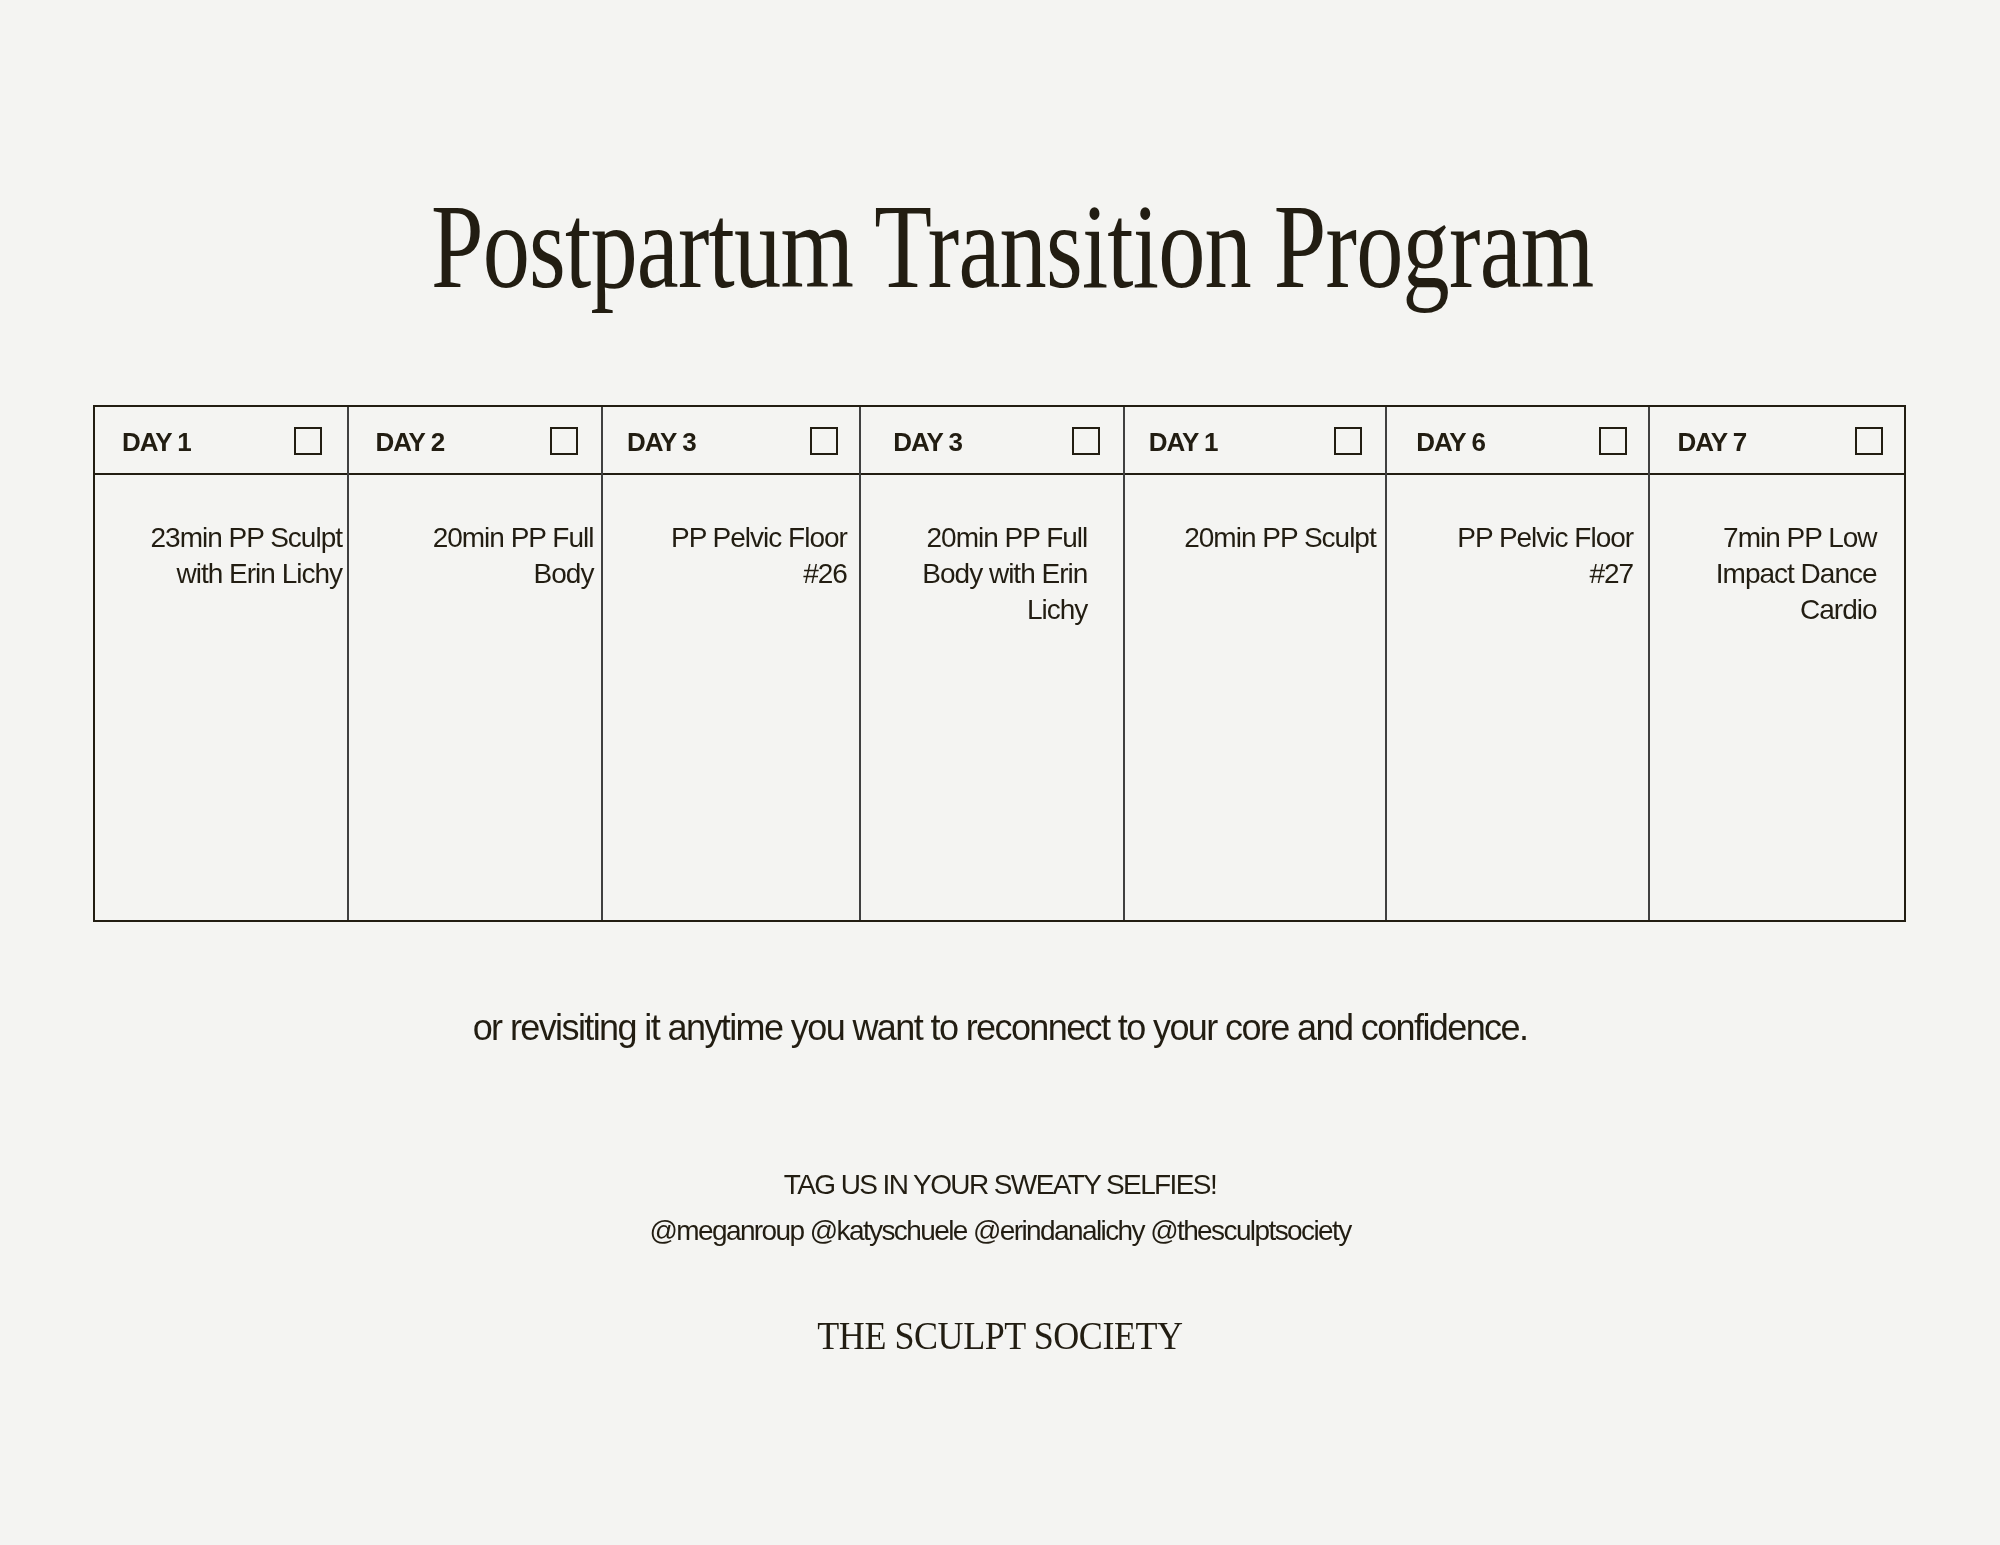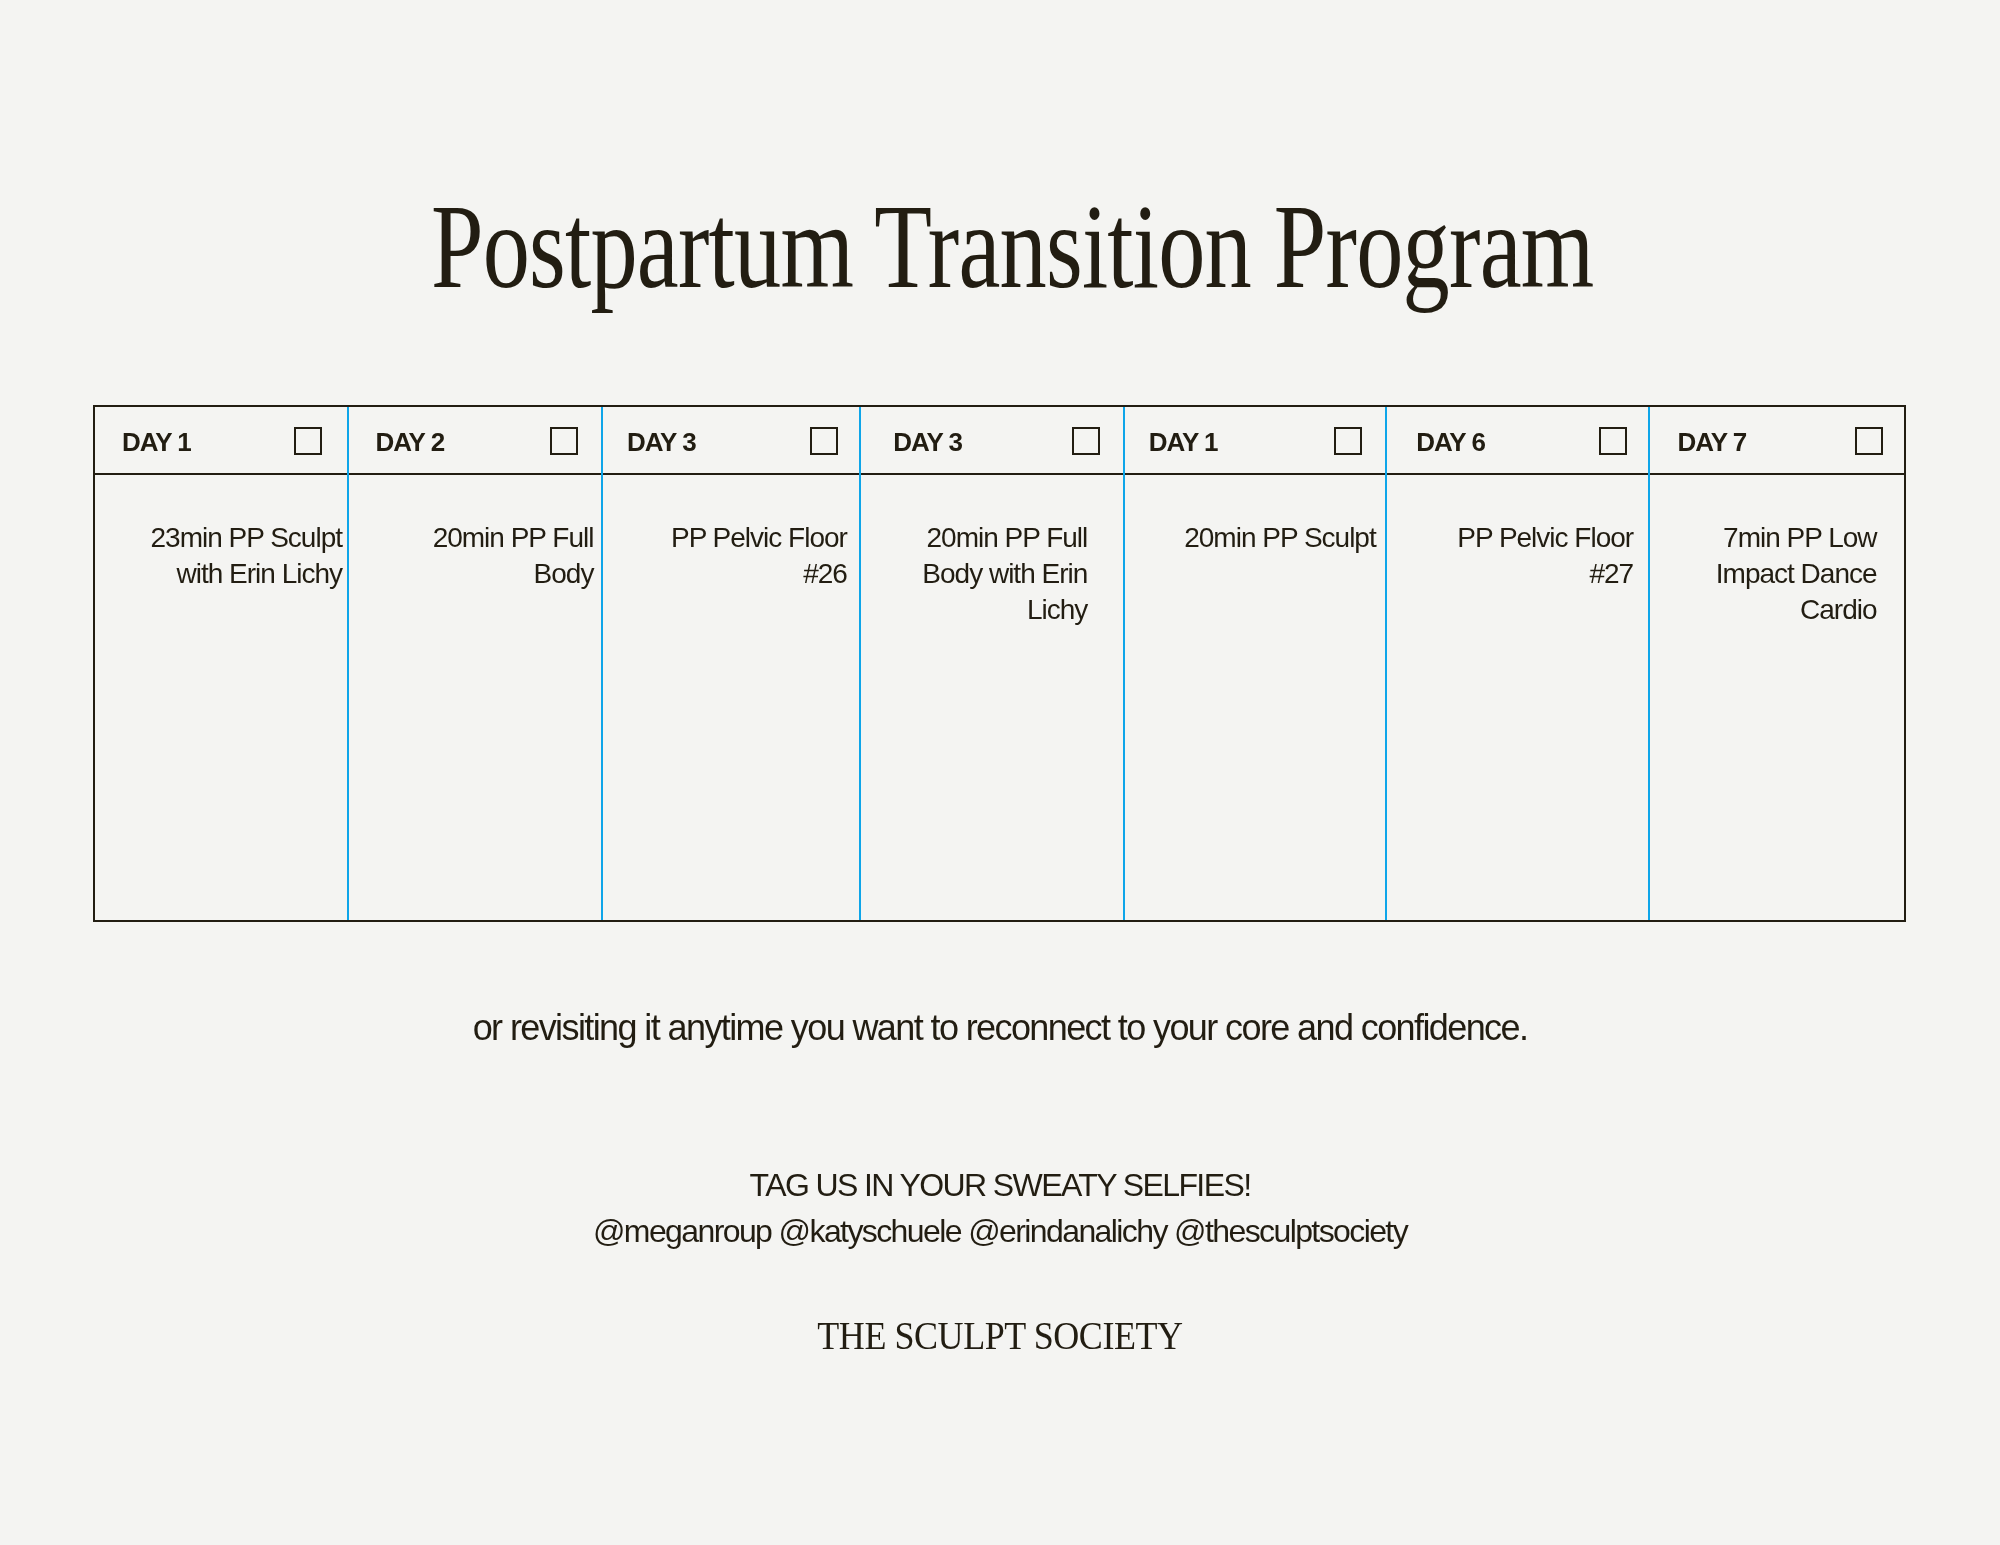--- a/index.html
+++ b/index.html
@@ -30,21 +30,21 @@
   .grid {
     position: absolute; left: 93px; top: 405px;
     width: 1813px; height: 517px;
     border: 2px solid #221d12;
     box-sizing: border-box;
     display: flex;
   }
   .col {
     position: relative;
     box-sizing: border-box;
-    border-right: 2px solid #0ea5e9;
+    border-right: 2px solid #404040;
     height: 100%;
   }
   .col:last-child { border-right: none; }
   .col-head {
     position: relative;
     height: 68px;
     border-bottom: 2px solid #221d12;
     box-sizing: border-box;
   }
   .day-label {
@@ -71,21 +71,21 @@
   .note {
     position: absolute; left: 0; top: 1006px; width: 2000px;
     text-align: center;
     font-size: 36px; line-height: 44px;
     letter-spacing: -1.6px;
   }
   .note div { display: block; }
   .tag-block {
     position: absolute; left: 0; top: 1162px; width: 2000px;
     text-align: center;
-    font-size: 32px; line-height: 46px;
+    font-size: 28px; line-height: 46px;
     letter-spacing: -1.6px;
   }
   .logo {
     position: absolute; left: 0; top: 1316px; width: 2000px;
     text-align: center;
   }
   .logo span {
     display: inline-block;
     font-family: "Liberation Serif", serif;
     font-size: 40px; line-height: 1;

